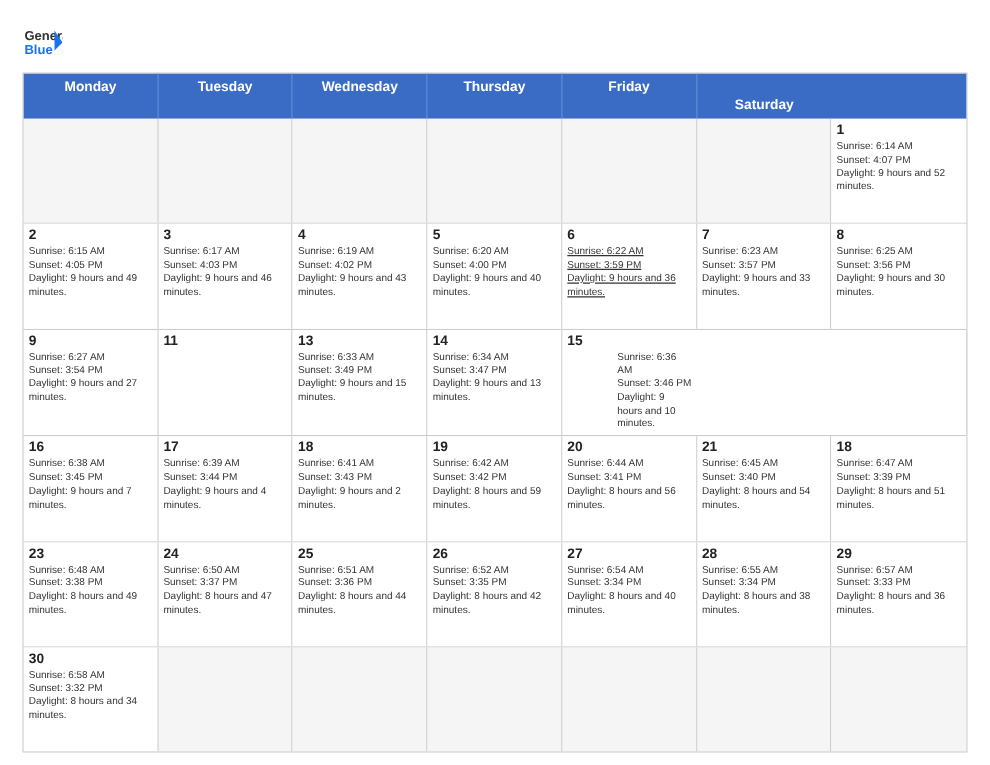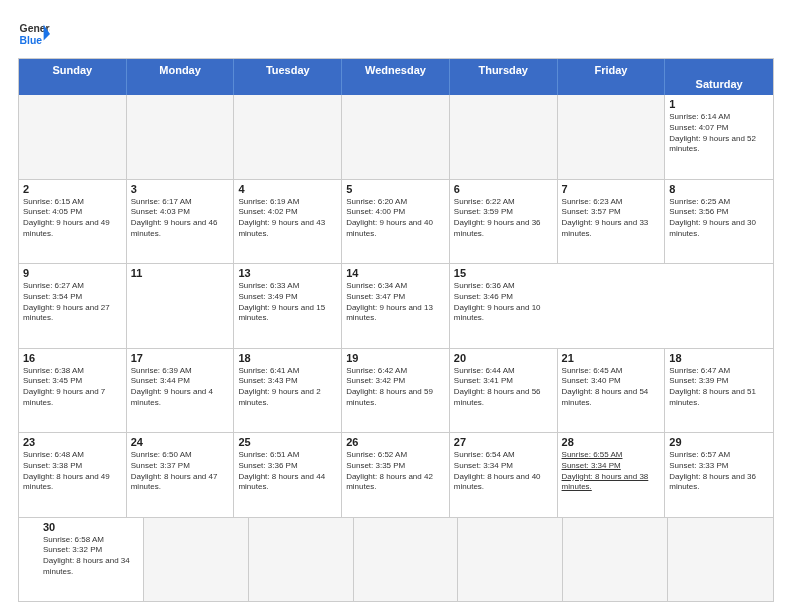--- a/index.html
+++ b/index.html
@@ -69,21 +69,21 @@
       display: flex;
       flex-direction: column;
       flex: 1;
     }
     .calendar-row {
       display: grid;
       grid-template-columns: repeat(7, 1fr);
       flex: 1;
       border-bottom: 1px solid #ccc;
     }
-    .calendar-row:last-child { border-bottom: none; margin-left: 20px; }
+    .calendar-row:last-child { border-bottom: none; }
     .cell {
       border-right: 1px solid #ccc;
       padding: 3px 4px;
       font-size: 8.5px;
       color: #333;
       background: #fff;
       vertical-align: top;
       min-height: 0;
       overflow: hidden;
     }
@@ -114,21 +114,20 @@
       </svg>
     </div>
     <div class="title-block">
       <div class="month-title"></div>
       <div class="location"></div>
     </div>
   </div>
 
   <div class="calendar">
     <div class="day-headers">
-    <div class="day-header">Sunday</div>
         <div class="day-header">Monday</div>
         <div class="day-header">Tuesday</div>
         <div class="day-header">Wednesday</div>
         <div class="day-header">Thursday</div>
         <div class="day-header">Friday</div>
         <div class="day-header">Saturday</div>
       </div>
     <div class="calendar-grid">
     <div class="calendar-row">
           <div class="cell empty"></div>
@@ -164,21 +163,21 @@
 Daylight: 9 hours and 43 minutes.</div>
           </div>
           <div class="cell">
             <div class="cell-date">5</div>
             <div class="cell-info" style="white-space: pre-line;">Sunrise: 6:20 AM
 Sunset: 4:00 PM
 Daylight: 9 hours and 40 minutes.</div>
           </div>
           <div class="cell">
             <div class="cell-date">6</div>
-            <div class="cell-info" style="white-space: pre-line;">Sunrise: 6:22 AM
+            <div class="cell-info" style="white-space: pre-line; text-decoration: underline;">Sunrise: 6:22 AM
 Sunset: 3:59 PM
 Daylight: 9 hours and 36 minutes.</div>
           </div>
           <div class="cell">
             <div class="cell-date">7</div>
             <div class="cell-info" style="white-space: pre-line;">Sunrise: 6:23 AM
 Sunset: 3:57 PM
 Daylight: 9 hours and 33 minutes.</div>
           </div>
           <div class="cell">
@@ -205,21 +204,21 @@
 Daylight: 9 hours and 15 minutes.</div>
           </div>
           <div class="cell">
             <div class="cell-date">14</div>
             <div class="cell-info" style="white-space: pre-line;">Sunrise: 6:34 AM
 Sunset: 3:47 PM
 Daylight: 9 hours and 13 minutes.</div>
           </div>
           <div class="cell">
             <div class="cell-date">15</div>
-            <div class="cell-info" style="white-space: pre-line;">Sunrise: 6:36 AM
+            <div class="cell-info" style="white-space: pre-line; margin-left: 40px;">Sunrise: 6:36 AM
 Sunset: 3:46 PM
 Daylight: 9 hours and 10 minutes.</div>
           </div>
         </div>
         <div class="calendar-row">
           <div class="cell">
             <div class="cell-date">16</div>
             <div class="cell-info" style="white-space: pre-line;">Sunrise: 6:38 AM
 Sunset: 3:45 PM
 Daylight: 9 hours and 7 minutes.</div>
@@ -287,21 +286,21 @@
 Daylight: 8 hours and 42 minutes.</div>
           </div>
           <div class="cell">
             <div class="cell-date">27</div>
             <div class="cell-info" style="white-space: pre-line;">Sunrise: 6:54 AM
 Sunset: 3:34 PM
 Daylight: 8 hours and 40 minutes.</div>
           </div>
           <div class="cell">
             <div class="cell-date">28</div>
-            <div class="cell-info" style="white-space: pre-line; text-decoration: underline;">Sunrise: 6:55 AM
+            <div class="cell-info" style="white-space: pre-line;">Sunrise: 6:55 AM
 Sunset: 3:34 PM
 Daylight: 8 hours and 38 minutes.</div>
           </div>
           <div class="cell">
             <div class="cell-date">29</div>
             <div class="cell-info" style="white-space: pre-line;">Sunrise: 6:57 AM
 Sunset: 3:33 PM
 Daylight: 8 hours and 36 minutes.</div>
           </div>
         </div>

